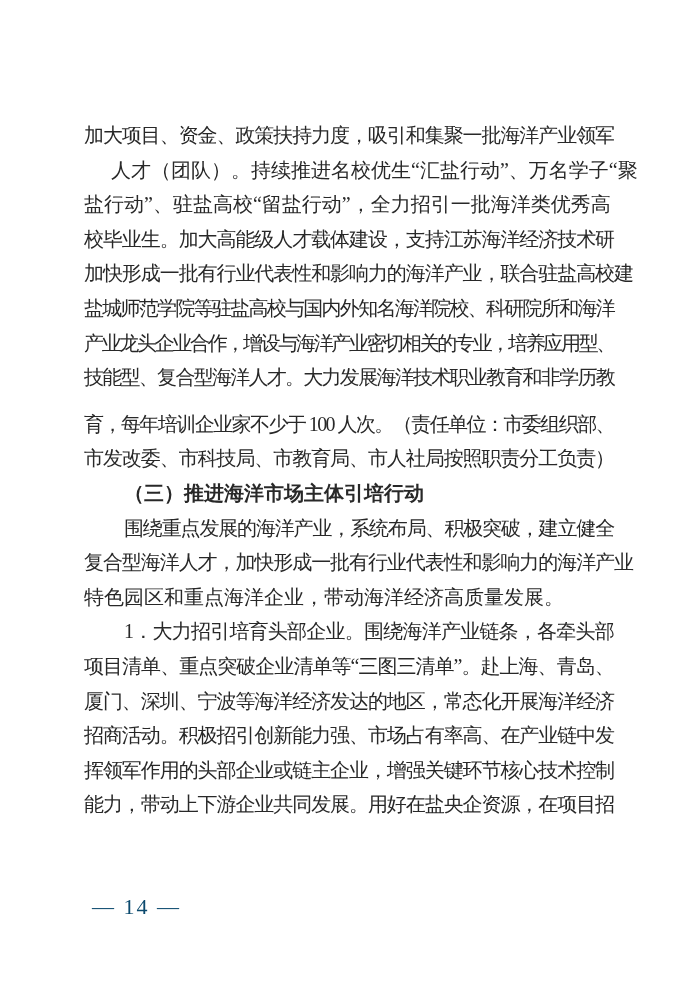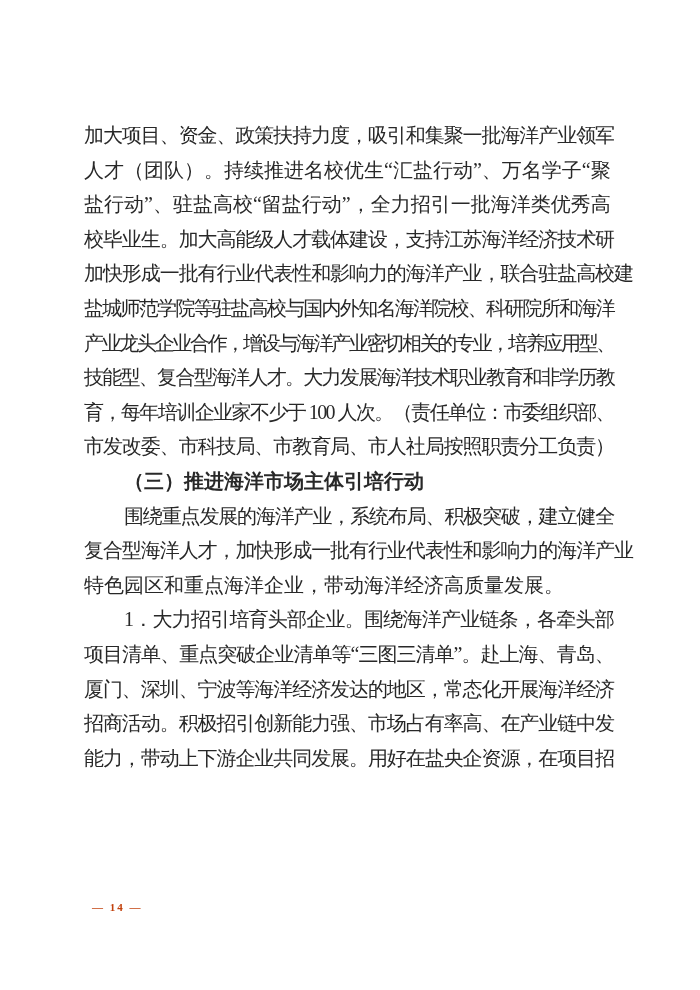--- a/index.html
+++ b/index.html
@@ -40,58 +40,58 @@
     line-height: 34.6px;
     font-size: 20px;
     font-weight: bold;
     text-indent: 2em;
     white-space: nowrap;
   }
   .footer {
     position: absolute;
     left: 92px;
     top: 896px;
-    font-size: 11px;
+    font-size: 22px;
     line-height: 22px;
-    color: #c2410c;
+    color: #0c4a6e;
     letter-spacing: 2px;
-    font-weight: bold;
   }
 </style>
 </head>
 <body>
 
 <div class="page">
   <div class="textblock">
 
     <div class="para">
         <div class="line" style="letter-spacing: -1.07143px;">加大项目、资金、政策扶持力度，吸引和集聚一批海洋产业领军</div>
-        <div class="line" style="letter-spacing: 0px;">人才（团队）。持续推进名校优生“汇盐行动”、万名学子“聚</div>
+        <div class="line" style="letter-spacing: 0px; margin-left: 27px;">人才（团队）。持续推进名校优生“汇盐行动”、万名学子“聚</div>
         <div class="line" style="letter-spacing: 0px;">盐行动”、驻盐高校“留盐行动”，全力招引一批海洋类优秀高</div>
         <div class="line" style="letter-spacing: -1.07143px;">校毕业生。加大高能级人才载体建设，支持江苏海洋经济技术研</div>
         <div class="line" style="letter-spacing: -1.07143px;">加快形成一批有行业代表性和影响力的海洋产业，联合驻盐高校建</div>
         <div class="line" style="letter-spacing: -1.72414px;">盐城师范学院等驻盐高校与国内外知名海洋院校、科研院所和海洋</div>
         <div class="line" style="letter-spacing: -2.33333px;">产业龙头企业合作，增设与海洋产业密切相关的专业，培养应用型、</div>
         <div class="line" style="letter-spacing: -1.72414px;">技能型、复合型海洋人才。大力发展海洋技术职业教育和非学历教</div>
-        <div class="line" style="letter-spacing: -1.5625px;">育，每年培训企业家不少于 100 人次。（责任单位：市委组织部、</div>
+        <div class="line" style="letter-spacing: -1.5625px; margin-top: 12px;">育，每年培训企业家不少于 100 人次。（责任单位：市委组织部、</div>
         <div class="line" style="letter-spacing: -1.07143px;">市发改委、市科技局、市教育局、市人社局按照职责分工负责）</div>
       </div>
 
     <div class="heading-line">（三）推进海洋市场主体引培行动</div>
 
     <div class="para">
         <div class="line first-indent" style="letter-spacing: -1.15385px;">围绕重点发展的海洋产业，系统布局、积极突破，建立健全</div>
         <div class="line" style="letter-spacing: -1.07143px;">复合型海洋人才，加快形成一批有行业代表性和影响力的海洋产业</div>
         <div class="line">特色园区和重点海洋企业，带动海洋经济高质量发展。</div>
       </div>
 
     <div class="para">
         <div class="line first-indent" style="letter-spacing: -0.769231px;">1．大力招引培育头部企业。围绕海洋产业链条，各牵头部</div>
         <div class="line" style="letter-spacing: -0.965517px;">项目清单、重点突破企业清单等“三图三清单”。赴上海、青岛、</div>
         <div class="line" style="letter-spacing: -1.07143px;">厦门、深圳、宁波等海洋经济发达的地区，常态化开展海洋经济</div>
         <div class="line" style="letter-spacing: -1.07143px;">招商活动。积极招引创新能力强、市场占有率高、在产业链中发</div>
+        <div class="line" style="letter-spacing: -1.07143px;">挥领军作用的头部企业或链主企业，增强关键环节核心技术控制</div>
         <div class="line" style="letter-spacing: -1.07143px;">能力，带动上下游企业共同发展。用好在盐央企资源，在项目招</div>
       </div>
 
   </div>
 
   <div class="footer">— 14 —</div>
 </div>
 
 </body></html>

